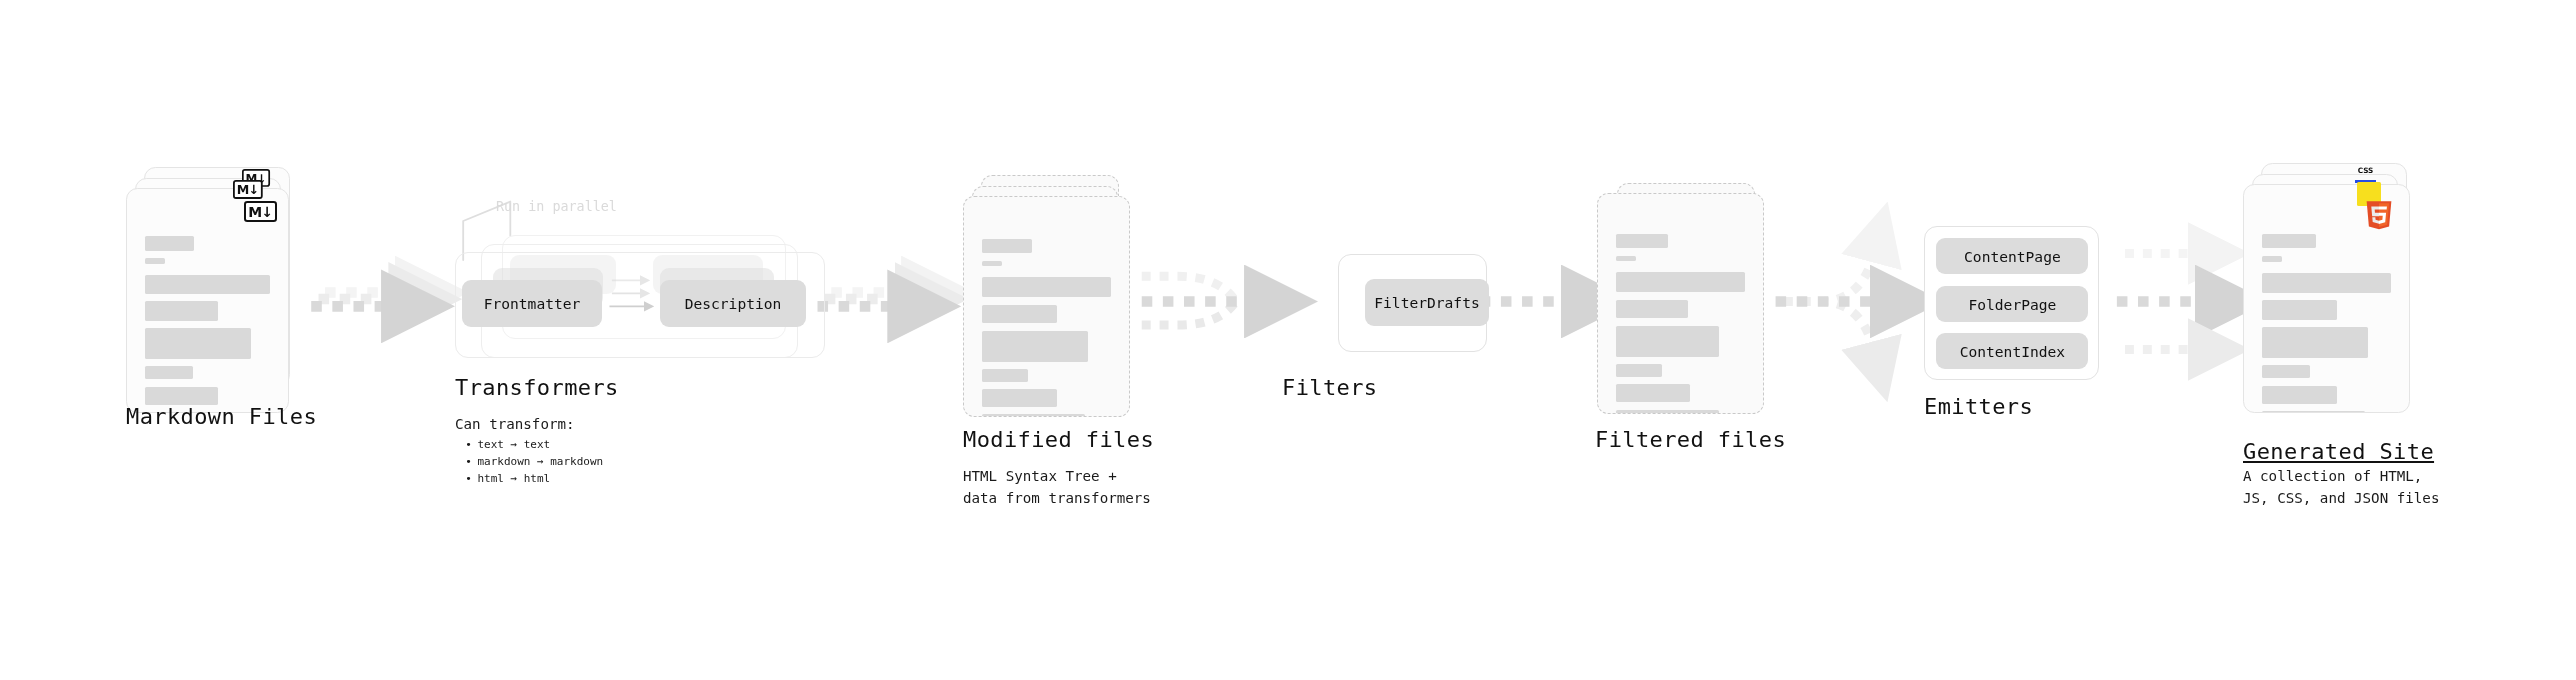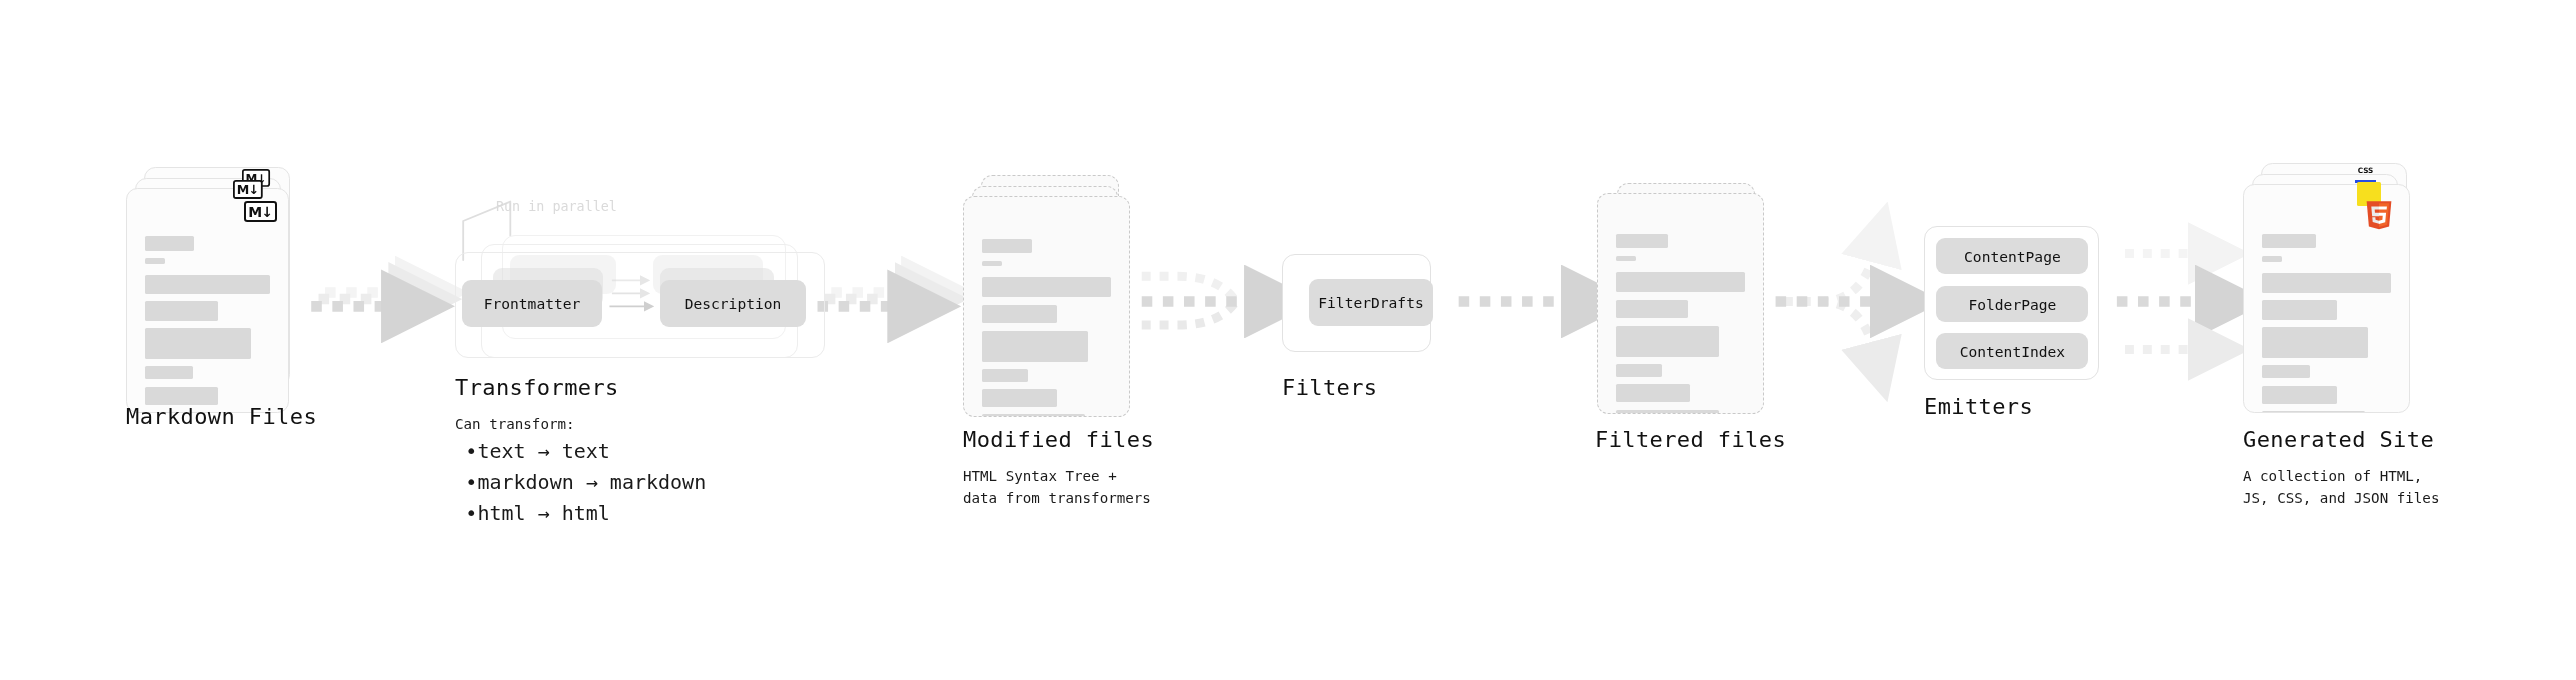--- a/index.html
+++ b/index.html
@@ -102,21 +102,21 @@
   }
   .subtitle {
     position: absolute;
     font-size: 14.2px;
     line-height: 1.55;
     color: #1a1a1a;
     white-space: pre-line;
   }
   .bullets {
     position: absolute;
-    font-size: 20px;
+    font-size: 11px;
     line-height: 1.55;
     color: #1a1a1a;
   }
   .bullets ul { margin: 0; padding-left: 15.4px; list-style: none; }
   .bullets li { position: relative; white-space: nowrap; }
   .bullets li::before {
     content: "\2022";
     position: absolute; left: -12.2px; top: 0;
   }
 
@@ -293,21 +293,21 @@
         <div class="skel" style="width:36%;height:13px;"></div>
         <div class="skel" style="width:58%;height:18px;"></div>
         <div class="skel" style="width:80%;height:16.3px;"></div>
       </div>
     </div>
   </div>
   <div class="title" style="left:963px; top:427px;">Modified files</div>
   <div class="subtitle" style="left:963px; top:465px;">HTML Syntax Tree +
 data from transformers</div>
 
-  <div class="plugin-box" style="left:1282px; top:254px; width:149px; height:98px;padding-left:16px;">
+  <div class="plugin-box" style="left:1338px; top:254px; width:149px; height:98px;padding-left:16px;">
     <div class="pill" style="left:26px; top:24.4px; width:124px; height:47px;">
       <span>FilterDrafts</span>
     </div>
   </div>
   <div class="title" style="left:1282px; top:375px;">Filters</div>
 
   <div class="filestack" style="left:1597px; top:183px; width:175px; height:244px;">
     <div class="sheet dashed s3" style="width:138px; height:207px; left:19.5px; top:0;"></div>
     <div class="sheet dashed s1" style="width:167px; height:221px; left:0; top:9.8px;">
       <div class="sheet-body">
@@ -366,18 +366,18 @@
 
     <div class="badge" style="left:122px; top:36px;">
       <svg class="html5-badge" viewBox="0 0 512 512" xmlns="http://www.w3.org/2000/svg">
         <path fill="#e44d26" d="M71 460L30 0h452l-41 460-185 52z"></path>
         <path fill="#f16529" d="M256 472l149-41 35-394H256z"></path>
         <path fill="#ebebeb" d="M256 208h-74l-5-57h79V95H115l1 15 15 166h125zm0 146l-1 1-62-17-4-45h-56l8 88 114 32 1-1z"></path>
         <path fill="#ffffff" d="M255 208v57h69l-6 73-63 17v59l115-32 1-10 13-148 2-16zm0-113v56h141l1-13 3-28 1-15z"></path>
       </svg>
     </div>
   </div>
-  <div class="title" style="left:2243px; top:427px;">Generated Site</div>
+  <div class="title" style="left:2243px; top:439px;text-decoration:underline;">Generated Site</div>
   <div class="subtitle" style="left:2243px; top:465px;">A collection of HTML,
 JS, CSS, and JSON files</div>
 
 </div>
 
 
 </body></html>

